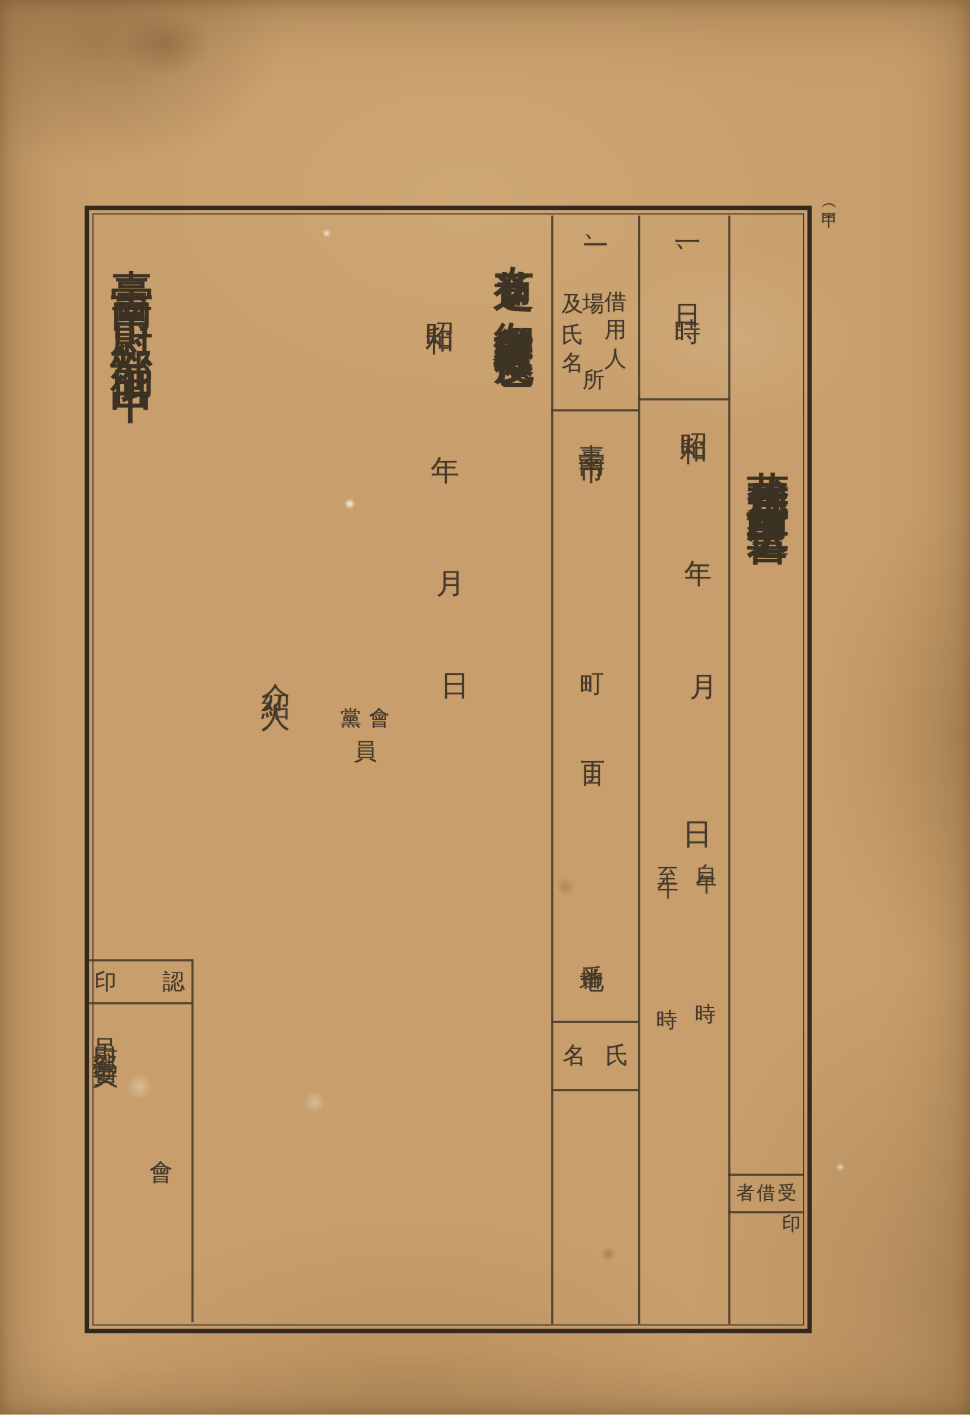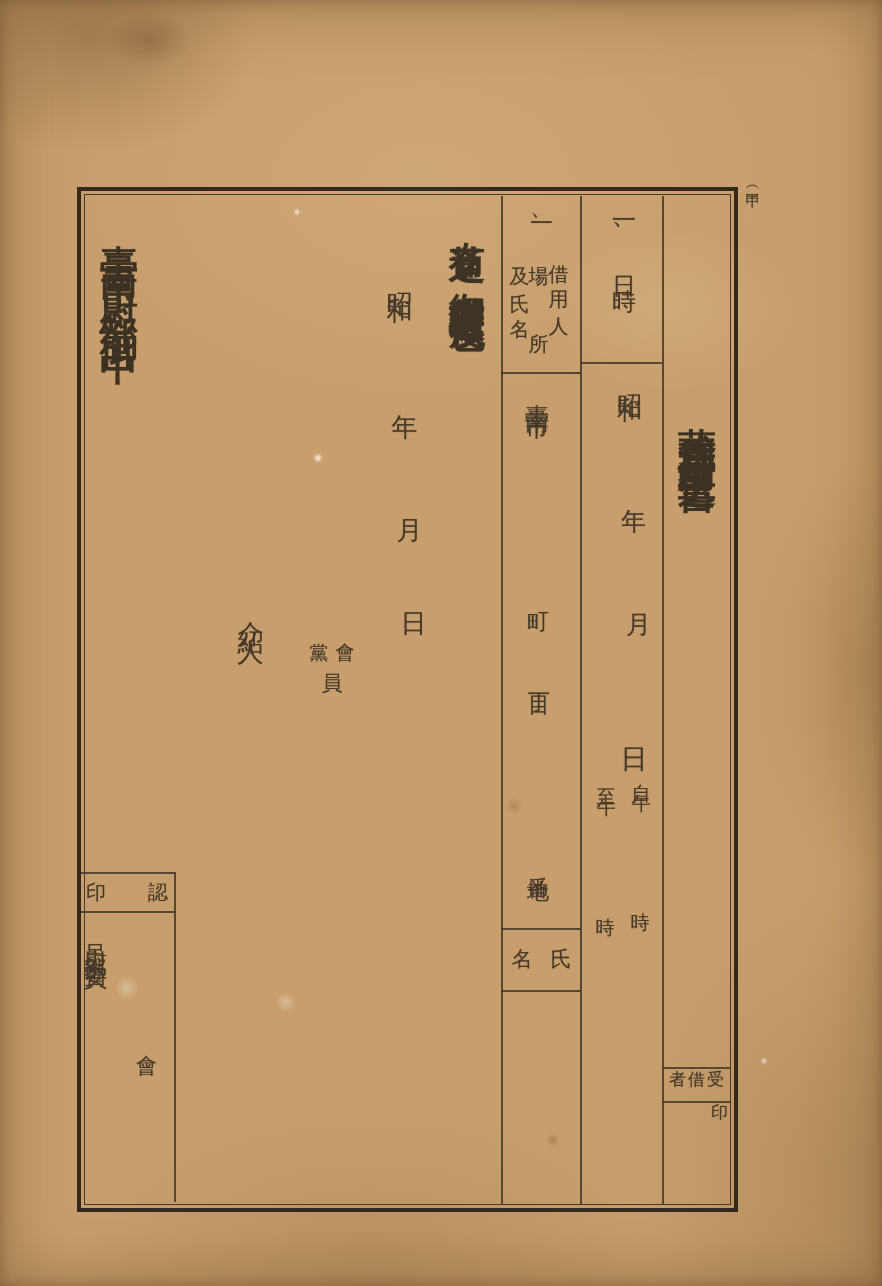--- a/index.html
+++ b/index.html
@@ -94,21 +94,21 @@
     display:flex;flex-direction:row-reverse;align-items:center;justify-content:center;gap:18px;}
   #bw-name-cell span{font-size:21px;color:#44392b;text-shadow:0 0 1px rgba(62,48,26,0.45);}
   
   #stamp-header{position:absolute;left:86px;top:878px;width:82px;height:28px;
     display:flex;flex-direction:row-reverse;justify-content:space-between;align-items:center;}
   #stamp-header span{font-size:20px;color:#44392b;text-shadow:0 0 1px rgba(62,48,26,0.45);}
   #committee{left:84px;top:926px;font-size:23px;letter-spacing:6px;}
   #kai{left:136px;top:1056px;font-size:21px;}
   
   #receiver-cell{position:absolute;left:664px;top:1068px;width:67px;height:32px;
-    display:flex;justify-content:center;}
+    display:flex;align-items:center;justify-content:center;}
   #receiver-cell span{font-size:17px;letter-spacing:2px;direction:rtl;unicode-bidi:bidi-override;
     color:#44392b;text-shadow:0 0 1px rgba(62,48,26,0.45);}
   #receiver-seal{left:711px;top:1104px;font-size:17px;}
 </style>
 </head>
 <body>
 
 <div id="paper">
 
   <div class="vtx" id="corner-mark">（甲）</div>

